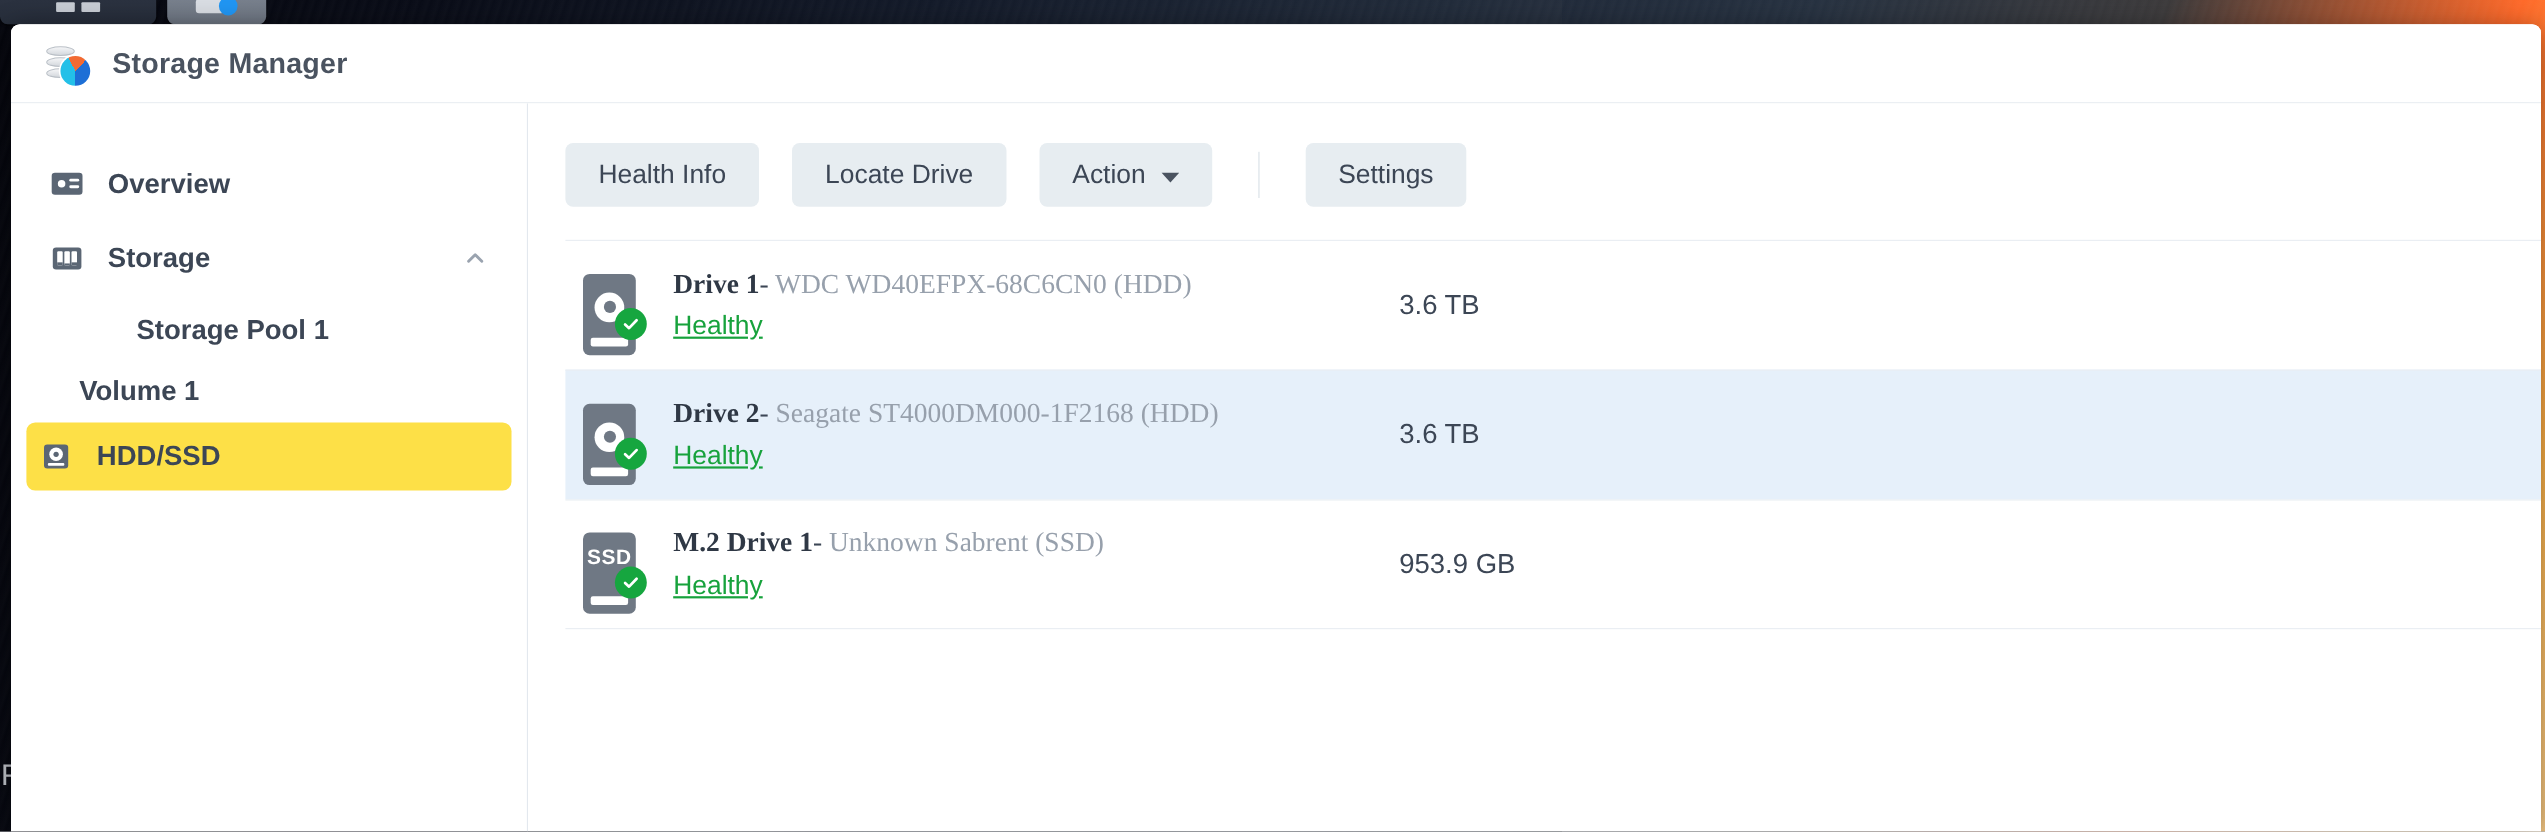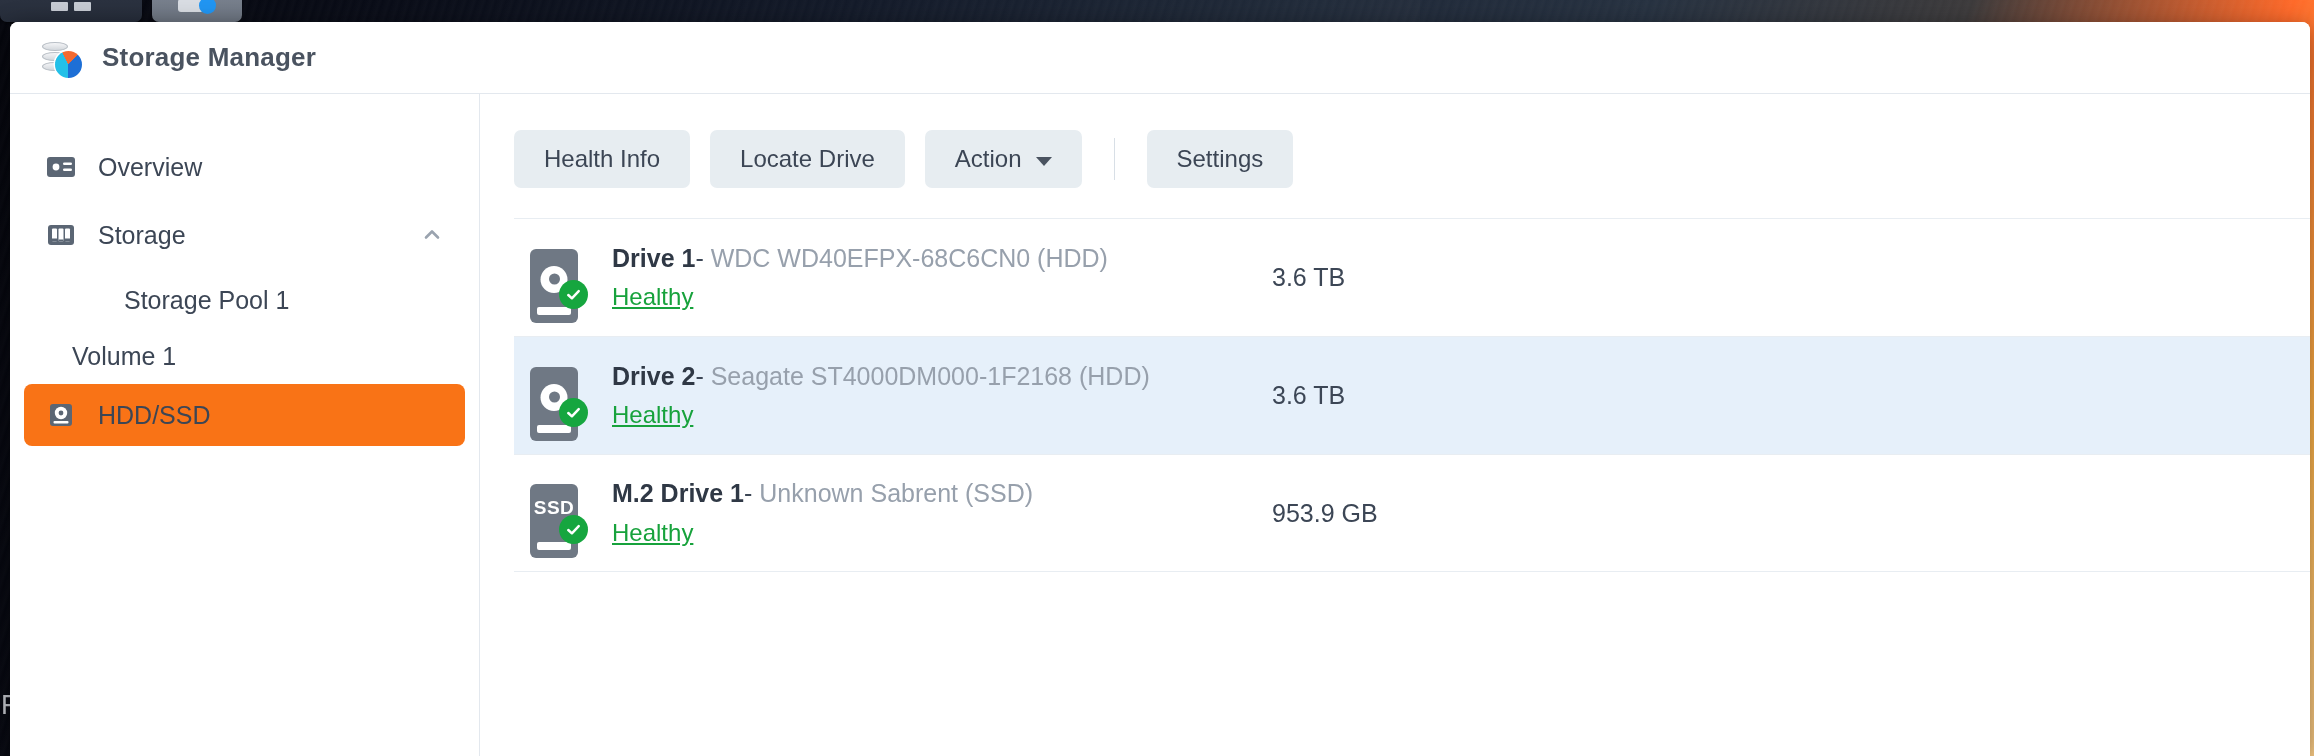--- a/index.html
+++ b/index.html
@@ -165,33 +165,34 @@
   }
 
   
   .sidebar {
     width: 470px;
     flex: 0 0 470px;
     border-right: 1px solid #e3e8ee;
     padding-top: 42px;
     box-sizing: border-box;
     background: #ffffff;
+    font-weight: bold;
   }
   .nav-item {
     display: flex;
     align-items: center;
     height: 62px;
     margin: 0 14px 6px 14px;
     padding: 0 20px;
     border-radius: 8px;
     cursor: pointer;
     position: relative;
     box-sizing: border-box;
   }
-  .nav-item.selected { background: #f97316; }
+  .nav-item.selected { background: #fde047; padding-left: 10px; }
   .nav-item .nav-icon {
     width: 34px; height: 34px;
     flex: 0 0 auto;
     margin-right: 20px;
     display: flex; align-items: center; justify-content: center;
   }
   .nav-label {
     font-size: 25px;
     color: #3c4655;
   }
@@ -218,21 +219,21 @@
   .content {
     flex: 1 1 auto;
     padding: 36px 0 0 34px;
     box-sizing: border-box;
     background: #ffffff;
     min-width: 0;
   }
   .toolbar {
     display: flex;
     align-items: center;
-    gap: 20px;
+    gap: 30px;
     padding-bottom: 30px;
   }
   .tb-btn {
     background: #e7edf1;
     border: none;
     border-radius: 7px;
     height: 58px;
     padding: 0 30px;
     font-size: 24px;
     color: #3c4655;
@@ -336,20 +337,21 @@
   .drive-info {
     flex: 0 0 auto;
     width: 660px;
     min-width: 0;
   }
   .drive-title {
     font-size: 25px;
     color: #3c4655;
     white-space: nowrap;
     line-height: 1.25;
+    font-family: Liberation Serif, serif;
   }
   .drive-title b { font-weight: bold; color: #2f3845; }
   .drive-title .model { color: #97a0ac; }
   .drive-health {
     font-size: 24px;
     color: #17a23c;
     margin-top: 9px;
     line-height: 1.2;
     text-decoration: underline;
   }

